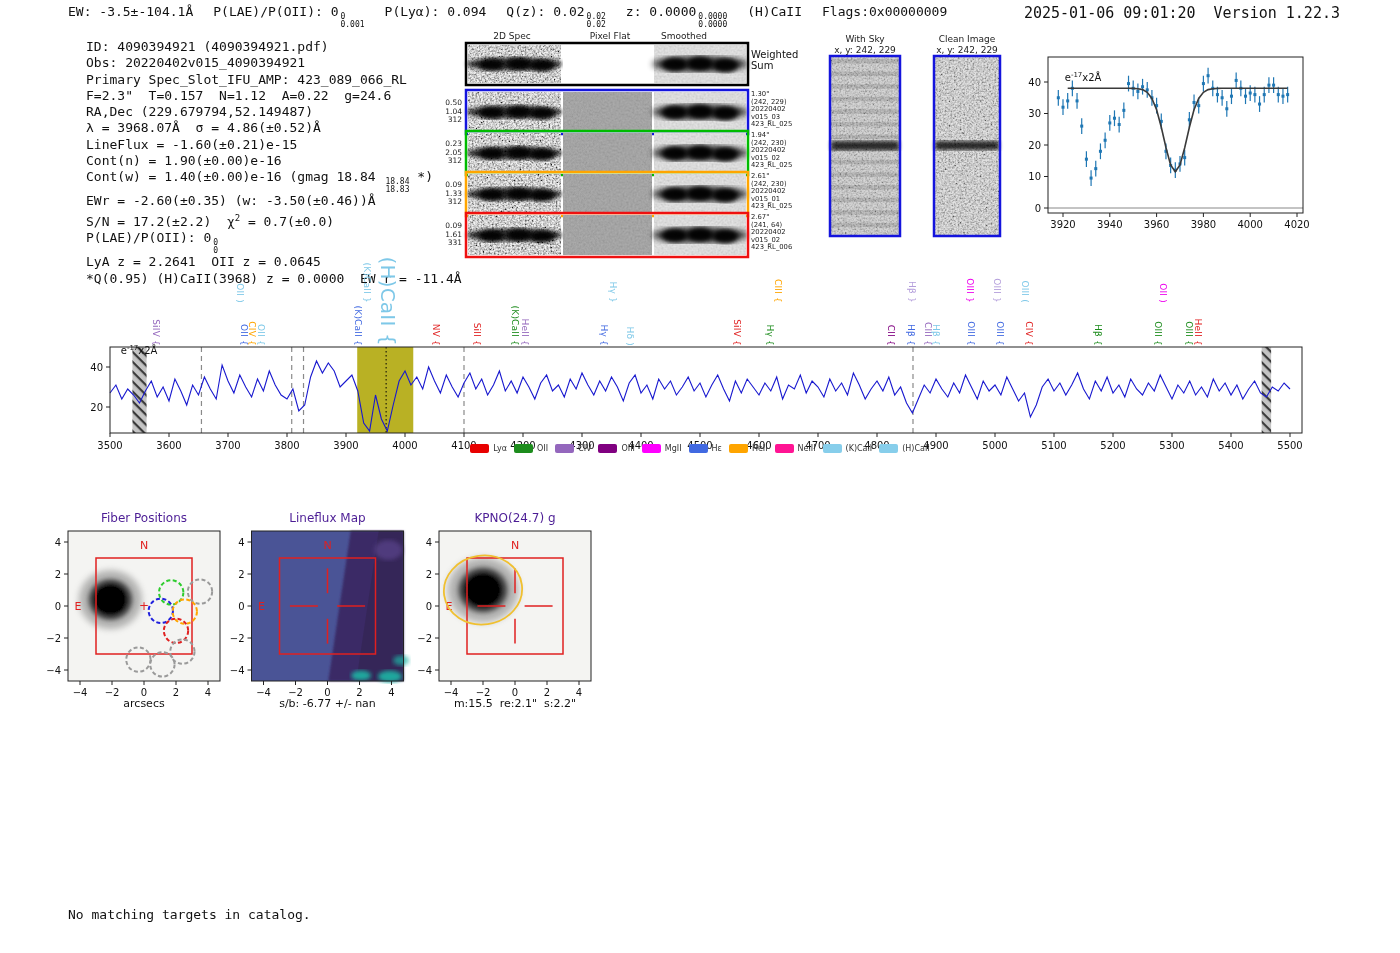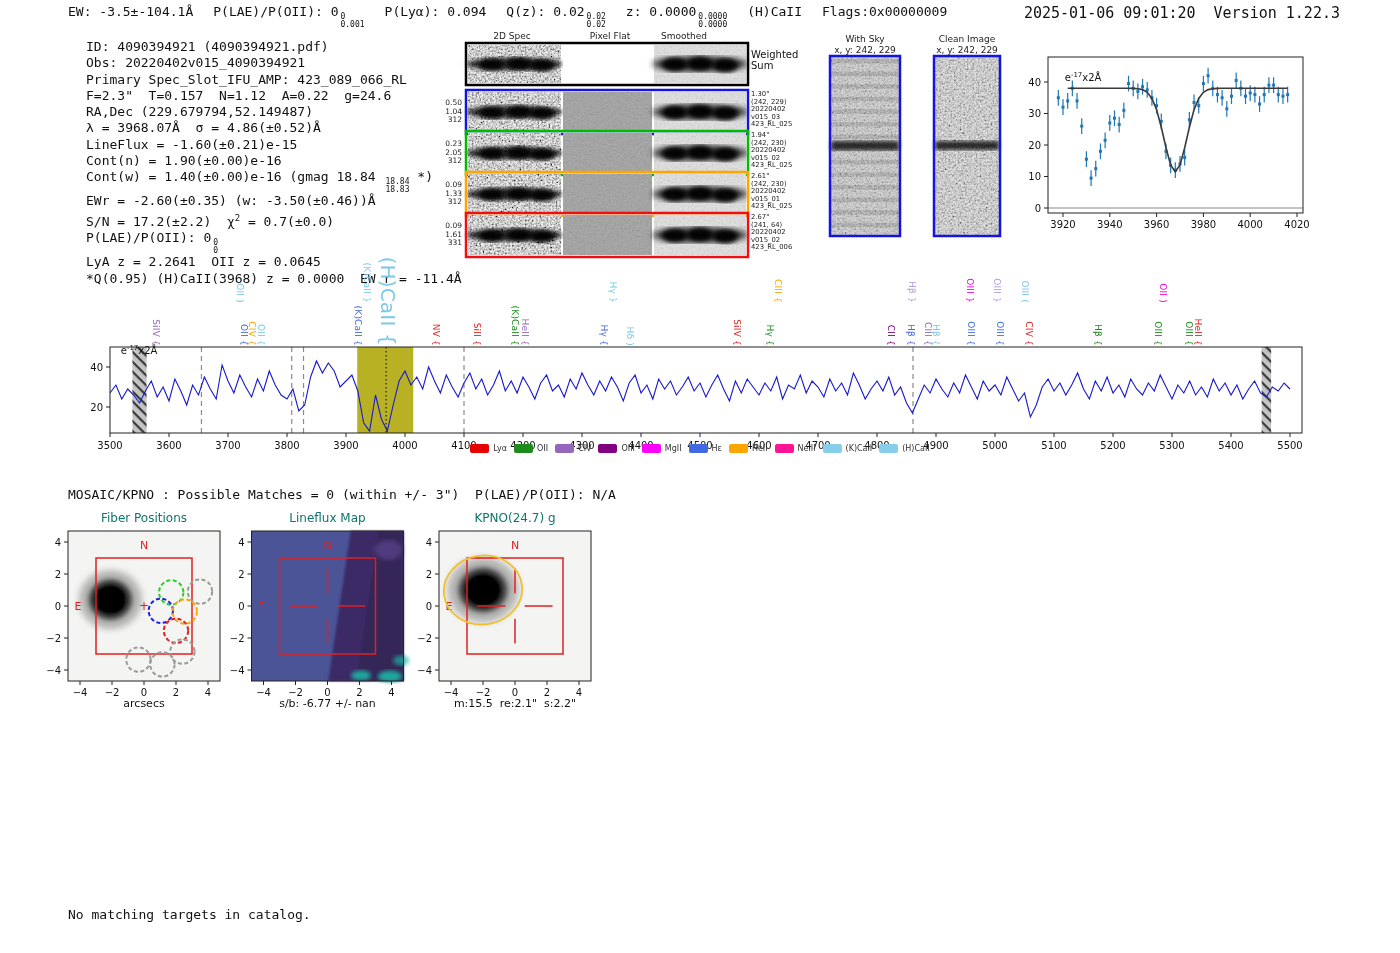--- a/index.html
+++ b/index.html
@@ -21,21 +21,21 @@
   #legend{left:370px;top:444px;width:660px;display:flex;justify-content:center;
           gap:7px;align-items:center;}
   .leg-item{display:flex;align-items:center;gap:4px;}
   .leg-sw{width:19px;height:9px;border-radius:2px;}
   .leg-lb{font-size:8px;color:#333;}
   .linelabel{position:absolute;white-space:pre;transform:rotate(90deg) translateX(-100%);
              transform-origin:0 0;font-size:9px;letter-spacing:0.2px;}
   .linelabel.big{font-size:20px;}
   #mosaic{left:68px;top:487px;font-size:13px;white-space:pre;}
   #footer{left:68px;top:876px;font-size:13px;line-height:15.5px;white-space:pre;}
-  .ptitle{font-size:12px;color:#0f766e;text-align:center;}
+  .ptitle{font-size:12px;color:#4c1d95;text-align:center;}
   .pxlabel{font-size:11px;color:#111;text-align:center;white-space:pre;}
   .unit{font-size:10px;color:#111;white-space:pre;}
   .unit sup{font-size:7px;}
 </style>
 </head>
 <body>
 
 <div id="page">
   <svg id="gfx" width="1400" height="953">
     <defs>
@@ -591,21 +591,20 @@
       </div>
       <div class="leg-item">
         <span class="leg-sw" style="background:#87ceeb;"></span>
         <span class="leg-lb">(K)CaII</span>
       </div>
       <div class="leg-item">
         <span class="leg-sw" style="background:#87ceeb;"></span>
         <span class="leg-lb">(H)CaII</span>
       </div>
     </div>
-  <div id="mosaic" class="abs mono">MOSAIC/KPNO : Possible Matches = 0 (within +/- 3")  P(LAE)/P(OII): N/A</div>
   <div id="panel-text">
       <div class="abs ptitle" style="left:64px;top:511px;width:160px;">Fiber Positions</div>
       <div class="abs pxlabel" style="left:49px;top:697px;width:190px;">arcsecs</div>
       <div class="abs ptitle" style="left:247.5px;top:511px;width:160px;">Lineflux Map</div>
       <div class="abs pxlabel" style="left:232.5px;top:697px;width:190px;">s/b: -6.77 +/- nan</div>
       <div class="abs ptitle" style="left:435px;top:511px;width:160px;">KPNO(24.7) g</div>
       <div class="abs pxlabel" style="left:420px;top:697px;width:190px;">m:15.5  re:2.1"  s:2.2"</div>
     </div>
   <div id="footer" class="abs mono">
     <div>No matching targets in catalog.</div>

